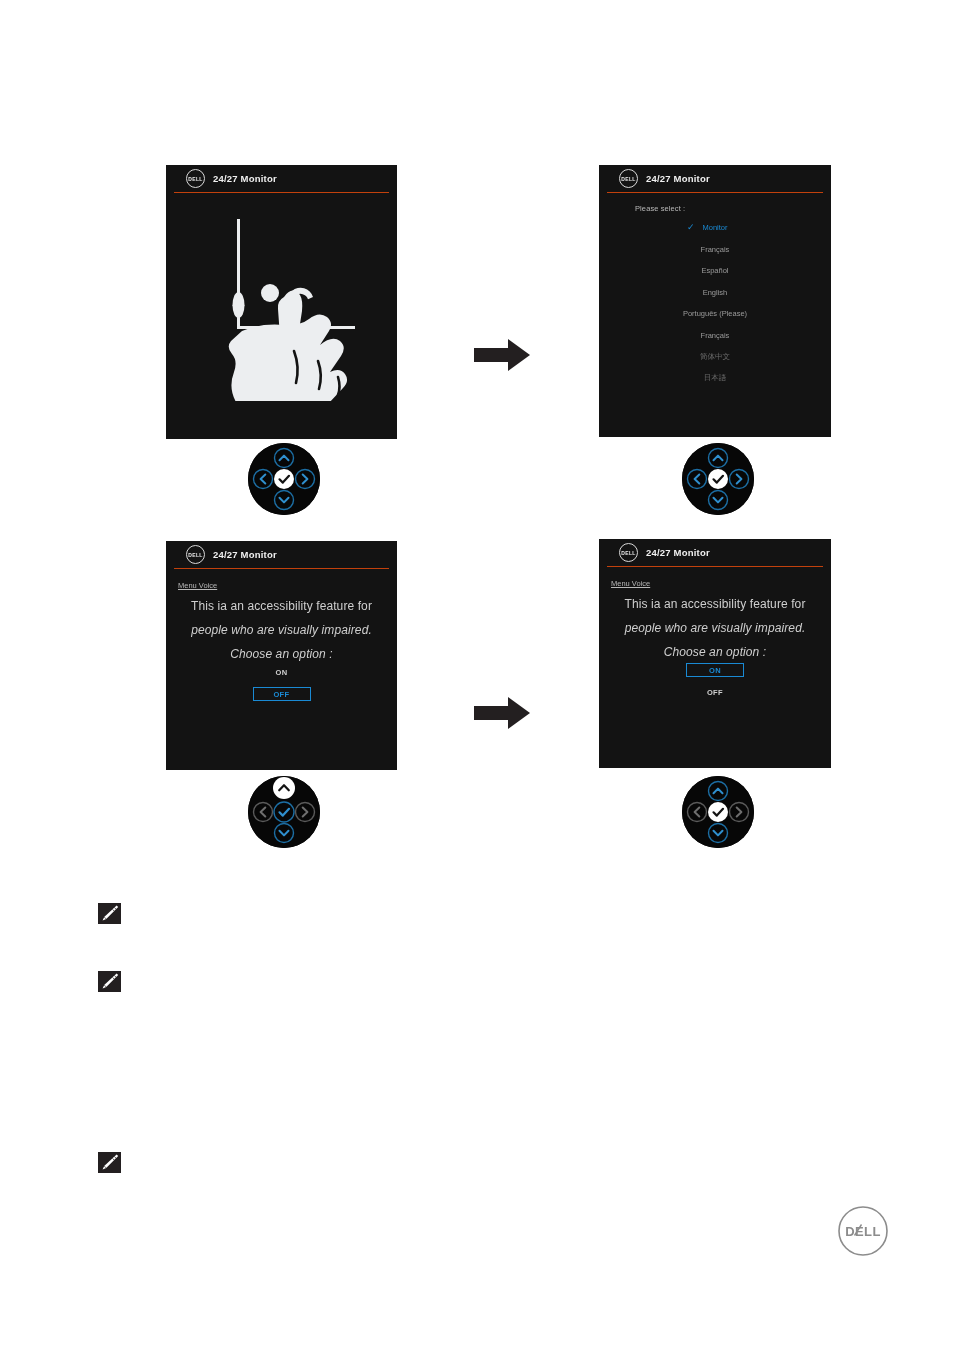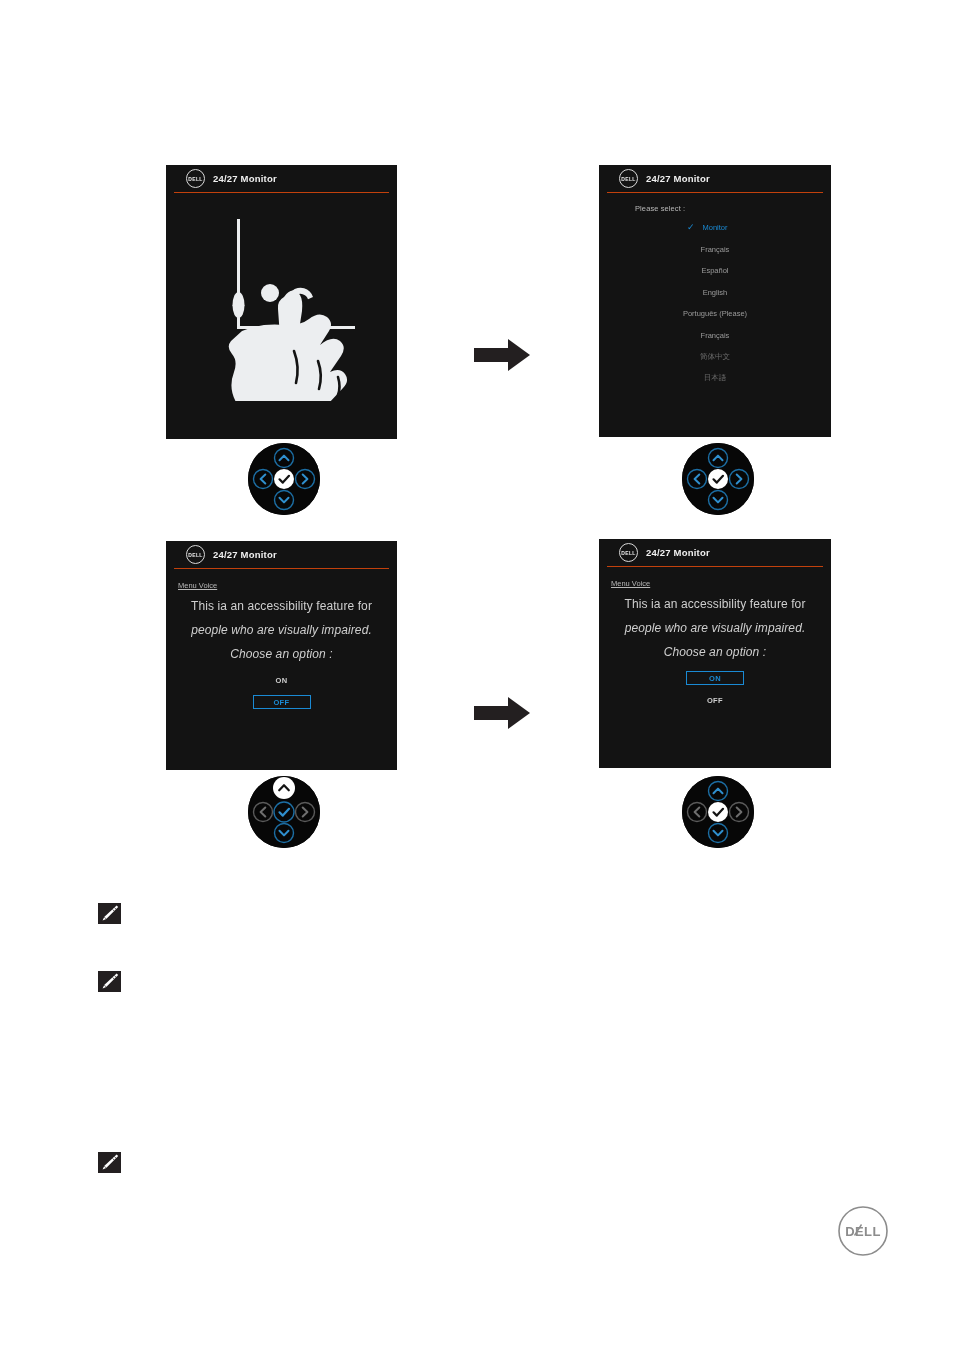--- a/index.html
+++ b/index.html
@@ -89,21 +89,21 @@
     text-decoration: underline;
   }
   .mv-line {
     text-align: center;
     color: #cfcfcf;
     font-size: 12px;
     margin-top: 9px;
     letter-spacing: .1px;
   }
   .mv-line.tight { margin-top: 10px; font-style: italic; }
-  .mv-opts { margin-top: 12px; }
+  .mv-opts { margin-top: 4px; }
   .mv-opt {
     width: 58px;
     height: 14px;
     margin: 0 auto;
     display: flex;
     align-items: center;
     justify-content: center;
     font-size: 7.5px;
     font-weight: bold;
     color: #cfcfcf;

